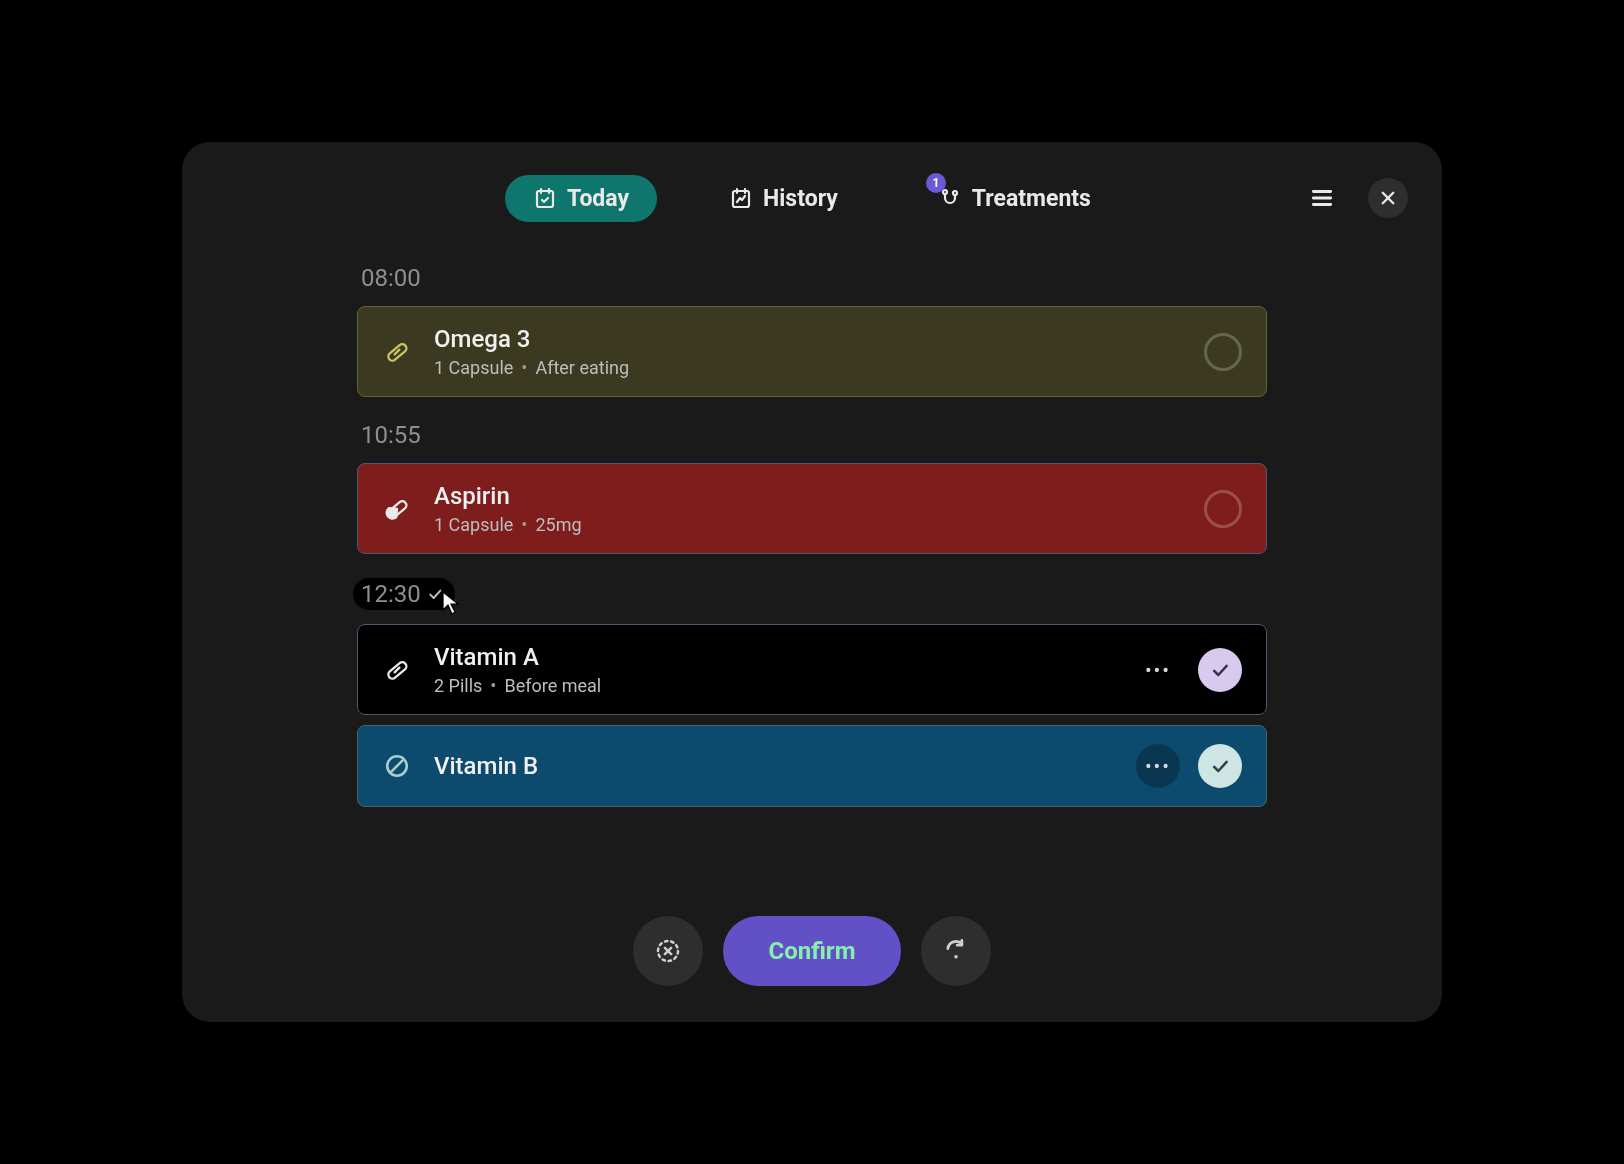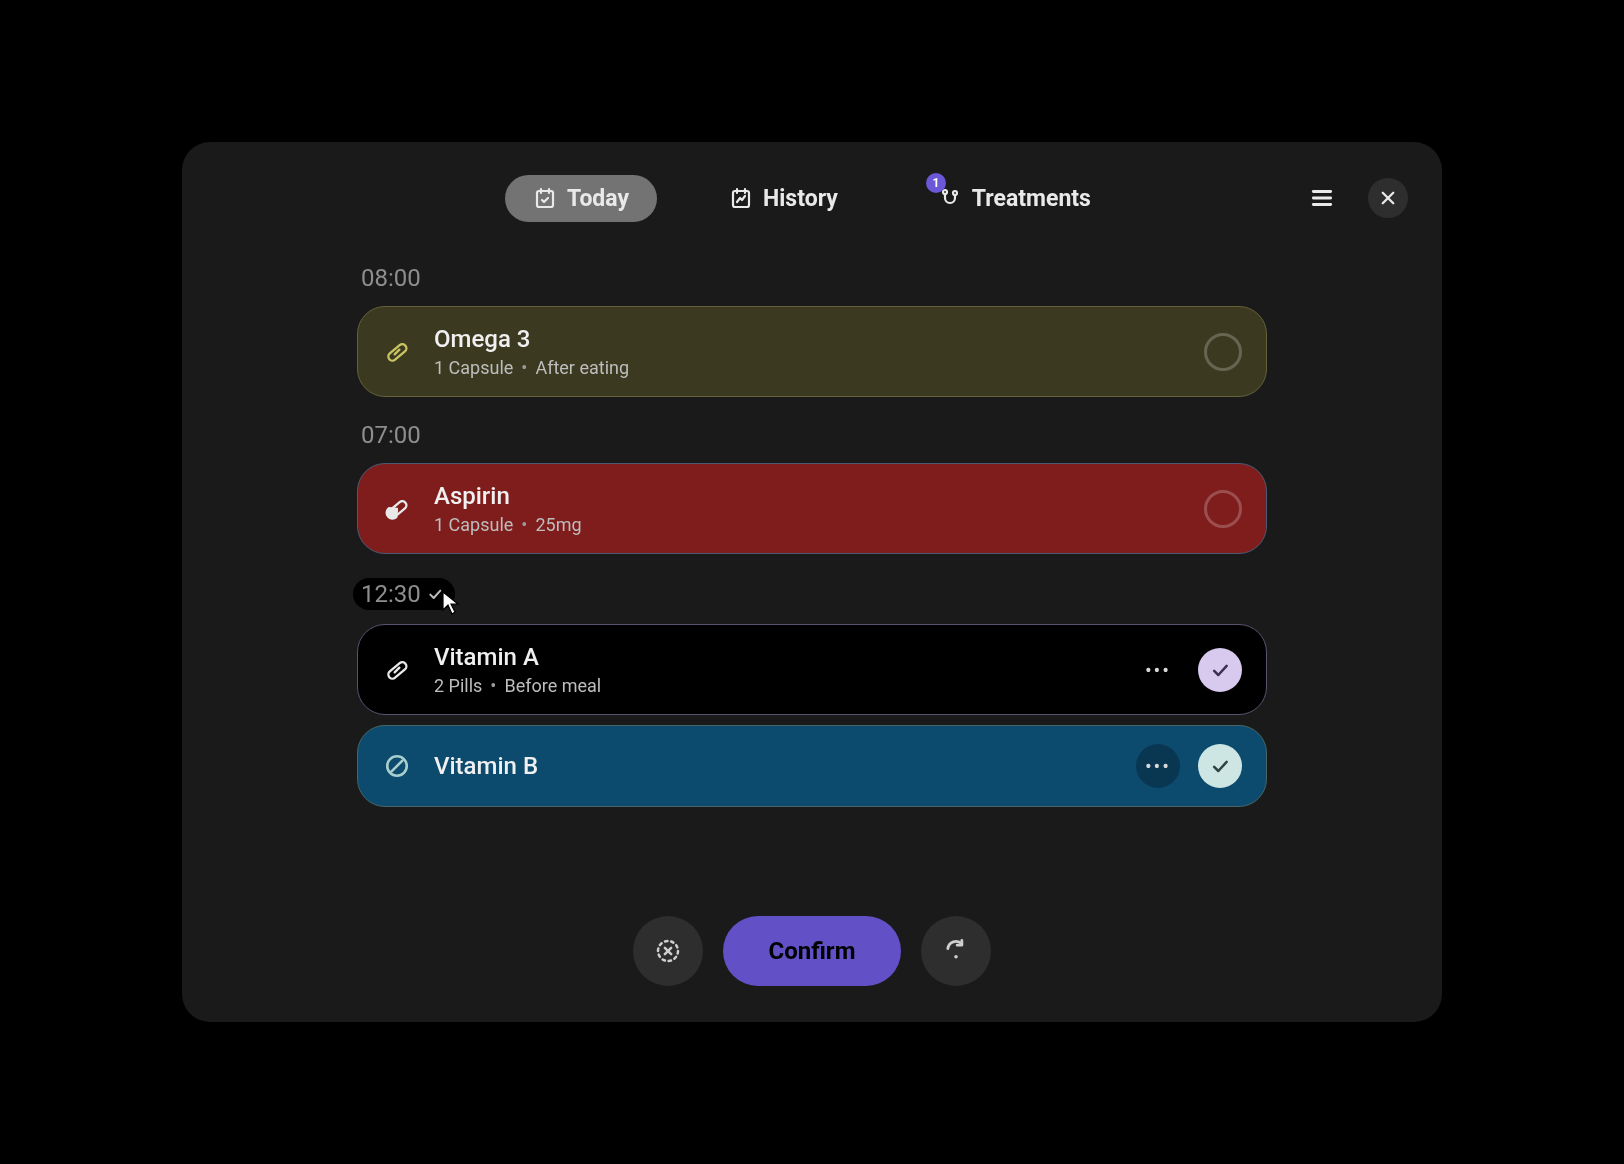--- a/index.html
+++ b/index.html
@@ -43,21 +43,21 @@
     gap: 10px;
     font-size: 23px;
     font-weight: 700;
     color: #e9e9e9;
     padding: 10px 28px;
     border-radius: 26px;
     cursor: pointer;
     position: relative;
   }
   .tab.active {
-    background: #737373;
+    background: #0f766e;
   }
   .tab .icon { display:inline-flex; }
   .tab .badge {
     position: absolute;
     left: 16px;
     top: -2px;
     width: 20px; height: 20px;
     border-radius: 50%;
     background: #6a58d6;
     color: #fff;
@@ -105,21 +105,21 @@
     gap: 6px;
   }
   .time-label.marked {
     background: #000000;
     border-radius: 16px;
     padding: 2px 12px 2px 8px;
     margin-left: -4px;
   }
   .card {
     width: 100%;
-    border-radius: 28px;
+    border-radius: 8px;
     padding: 18px 24px;
     display: flex;
     align-items: center;
     gap: 22px;
     margin-bottom: 10px;
     position: relative;
     border: 1px solid rgba(0,0,0,0);
   }
   .card.yellow { background: #3b3a21; border-color: #64623a; }
   .card.blue   { background: #7f1d1d; border-color: #4a5a74; }
@@ -191,21 +191,21 @@
     background: #2e2e2e;
     display: flex; align-items: center; justify-content: center;
     cursor: pointer;
     color: #cfcfcf;
   }
   .confirm-btn {
     height: 70px;
     padding: 0 46px;
     border-radius: 36px;
     background: #6251c6;
-    color: #000000;
+    color: #86efac;
     font-size: 24px;
     font-weight: 700;
     display: flex; align-items: center; justify-content: center;
     cursor: pointer;
   }
 
   
   .cursor {
     position: absolute;
     left: 259px;
@@ -289,21 +289,21 @@
             <span>1 Capsule</span><span class="dot">•</span><span>After eating</span>
           </div>
         </div>
         <div class="right-controls">
           <div class="check-ring"></div>
         </div>
       </div>
 
       
       <div class="time-label">
-        <span>07:00</span>
+        <span>10:55</span>
       </div>
       <div class="card blue">
         <span class="med-icon">
           <svg width="28" height="28" viewBox="0 0 24 24" stroke="currentColor" stroke-width="2" stroke-linecap="round" stroke-linejoin="round">
               <rect x="3" y="9" width="18" height="7" rx="3.5" transform="rotate(-40 12 12)" fill="none"></rect>
               <path d="M12 12 L7 17 A3.5 3.5 0 0 1 7 7 Z" transform="rotate(-40 12 12)" fill="currentColor"></path>
             </svg>
         </span>
         <div class="med-text">
           <div class="med-name">Aspirin</div>

